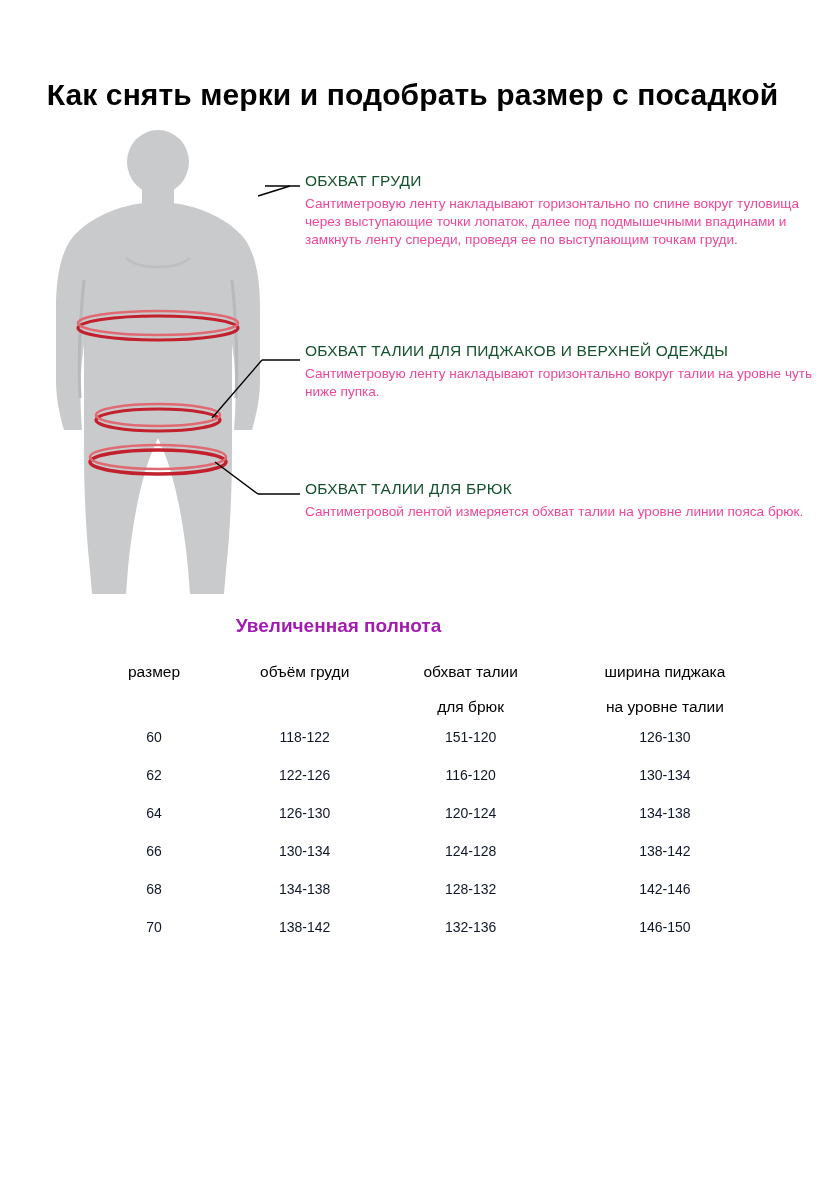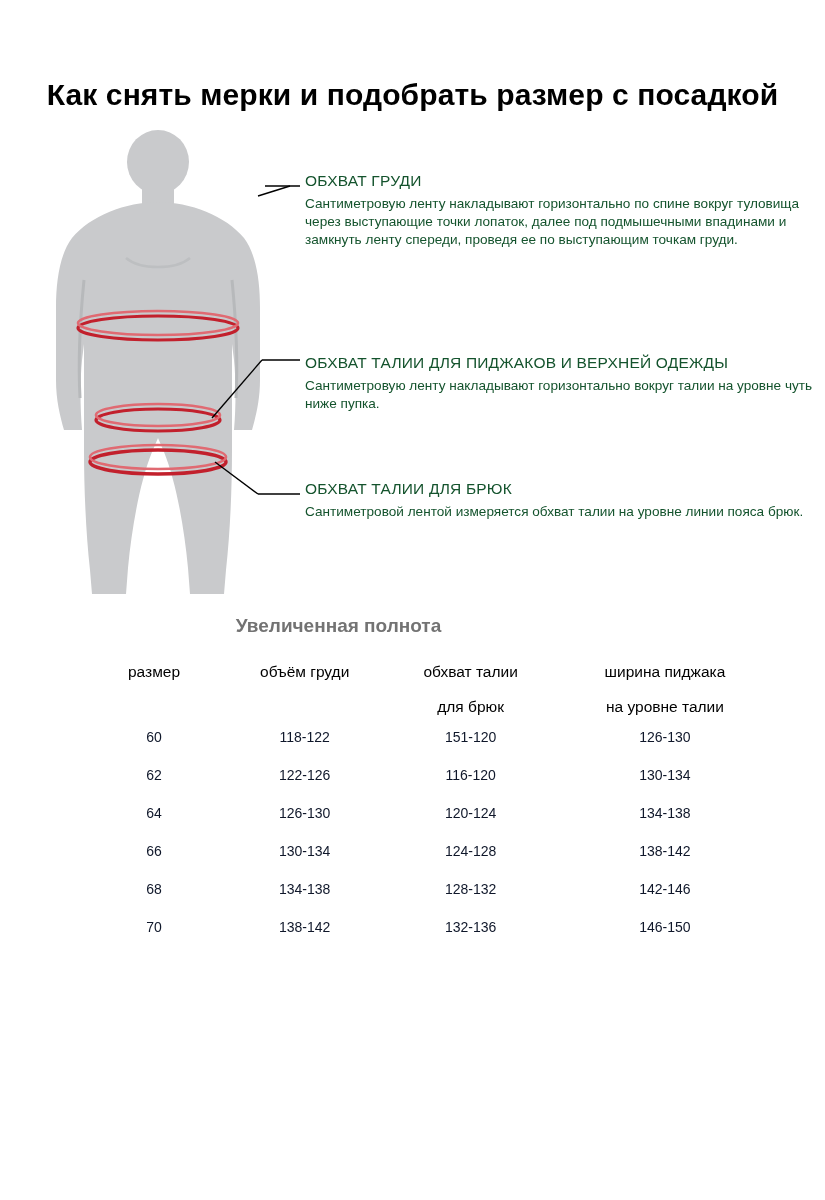--- a/index.html
+++ b/index.html
@@ -45,43 +45,43 @@
   .callout-title {
     font-size: 15.5px;
     font-weight: normal;
     color: #14532d;
     letter-spacing: 0.2px;
     white-space: nowrap;
   }
   .callout-body {
     font-size: 13.6px;
     line-height: 1.33;
-    color: #14532d;
+    color: #ec4899;
     margin-top: 5px;
   }
 
   #callout-chest { left: 305px; top: 172px; width: 500px; }
-  #callout-jacket-waist { left: 305px; top: 342px; width: 510px; margin-top: 12px; }
+  #callout-jacket-waist { left: 305px; top: 342px; width: 510px; }
   #callout-trouser-waist { left: 305px; top: 480px; width: 500px; }
 
   .leader {
     position: absolute;
     pointer-events: none;
   }
 
   
   .table-title {
     position: absolute;
     top: 615px;
     left: 0;
     width: 677px;
     text-align: center;
     font-size: 19px;
     font-weight: bold;
-    color: #737373;
+    color: #a21caf;
   }
   table.size-table {
     position: absolute;
     top: 660px;
     left: 84px;
     width: 690px;
     border-collapse: collapse;
   }
   table.size-table th {
     font-weight: normal;

